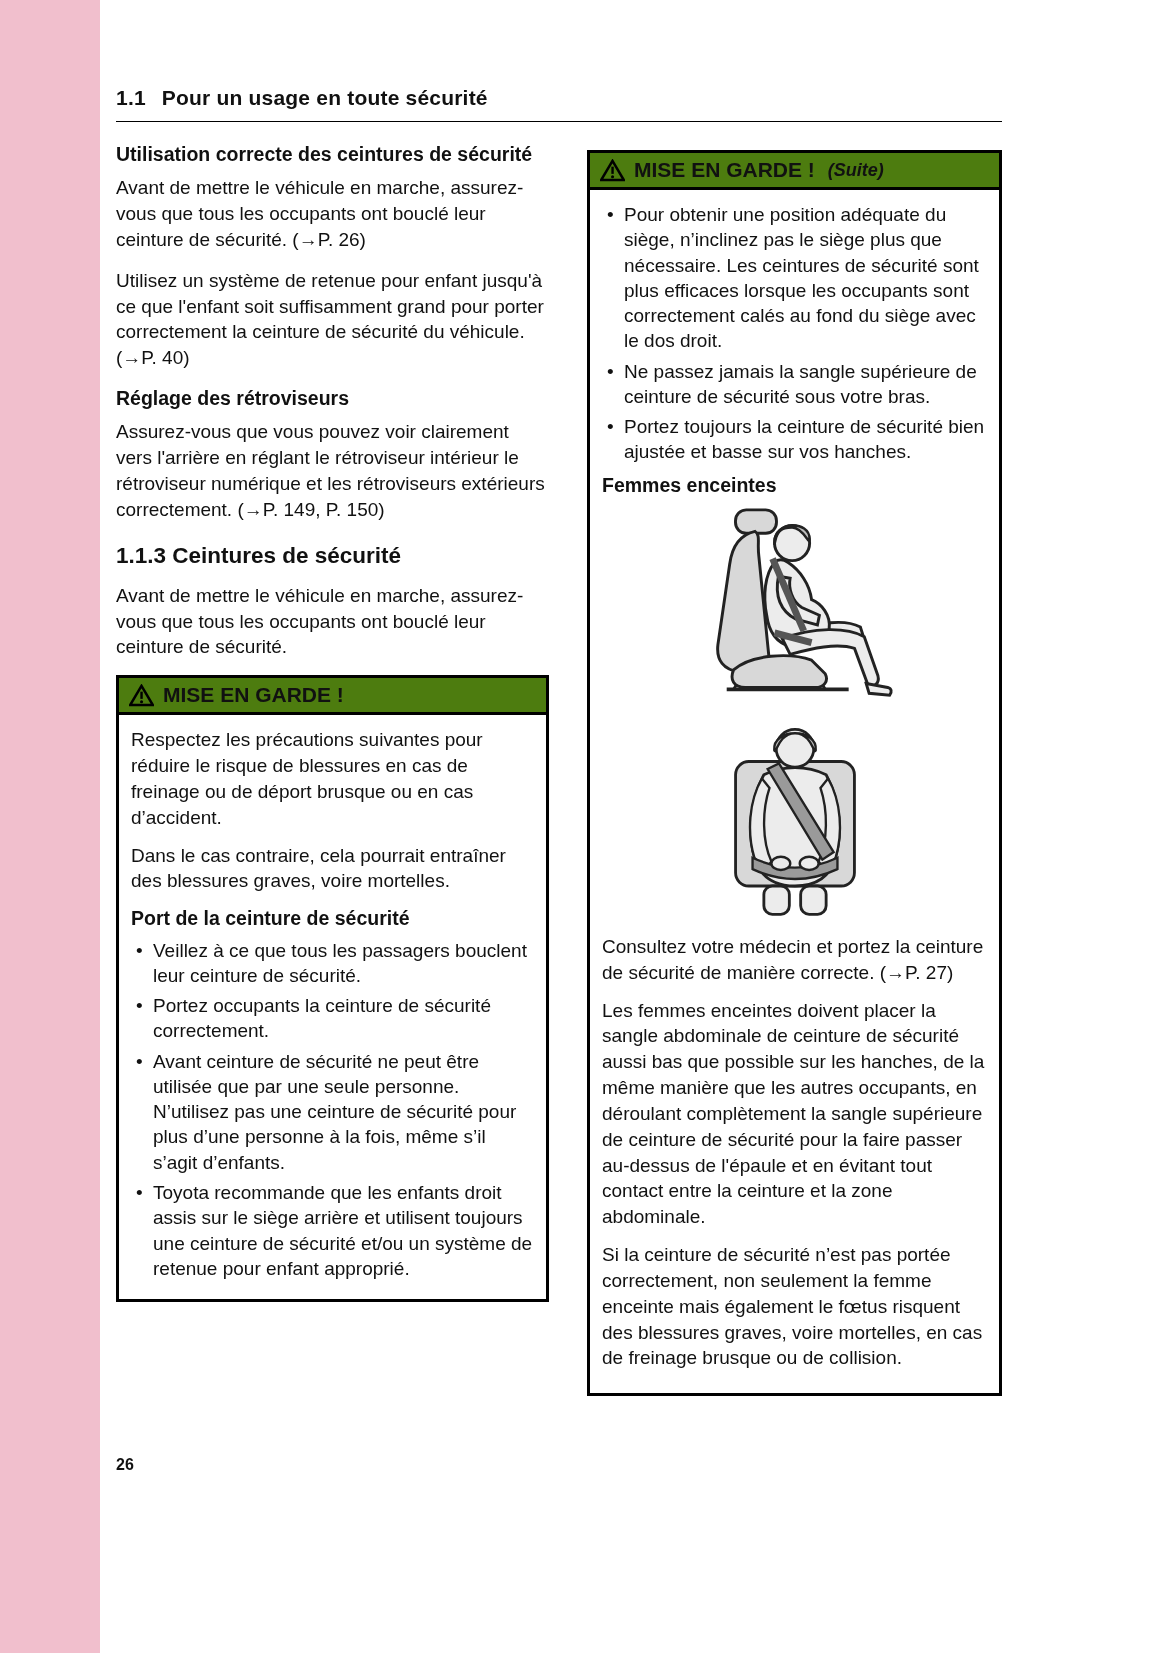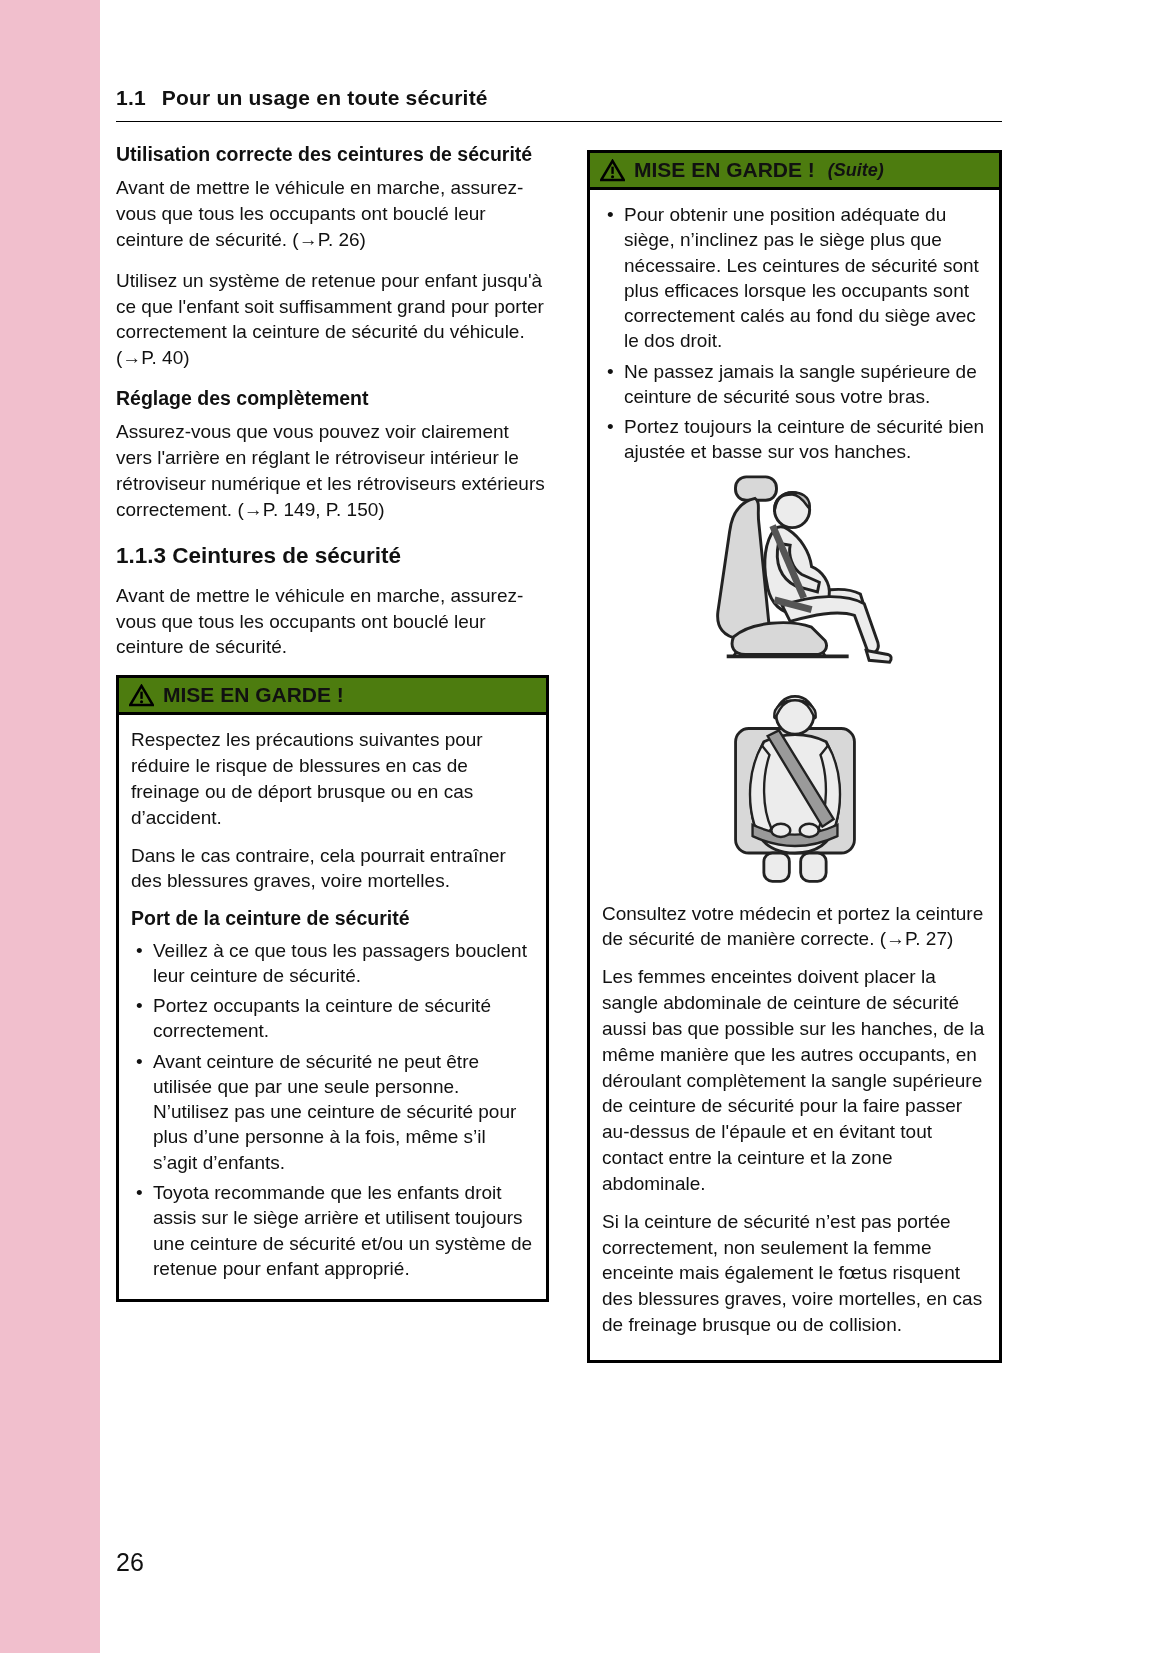--- a/index.html
+++ b/index.html
@@ -55,42 +55,42 @@
     content:"\2022";
     position:absolute; left:5px; top:0;
   }
 
   .warn-icon { width:25px; height:23px; flex:0 0 auto; }
 
   .figures { text-align:center; margin:8px 0 14px; }
   .figures svg { display:block; margin:0 auto 14px; }
 
   .page-number {
-    position:absolute; left:116px; top:1548px;
-    font-size:25px; font-weight:normal;
+    position:absolute; left:116px; top:1456px;
+    font-size:16px; font-weight:bold;
   }
 </style>
 </head>
 <body>
 
 <div class="stripe"></div>
 
 <div class="content">
 
   <header class="page-header">
     <span class="num">1.1</span><span>Pour un usage en toute sécurité</span>
   </header>
 
   <div class="columns">
 
     <div class="col-left">
       <div class="h-sub">Utilisation correcte des ceintures de sécurité</div>
       <p class="para">Avant de mettre le véhicule en marche, assurez-vous que tous les occupants ont bouclé leur ceinture de sécurité. (→P. 26)</p>
       <p class="para">Utilisez un système de retenue pour enfant jusqu'à ce que l'enfant soit suffisamment grand pour porter correctement la ceinture de sécurité du véhicule. (→P. 40)</p>
-      <div class="h-sub">Réglage des complètement</div>
+      <div class="h-sub">Réglage des rétroviseurs</div>
       <p class="para">Assurez-vous que vous pouvez voir clairement vers l'arrière en réglant le rétroviseur intérieur le rétroviseur numérique et les rétroviseurs extérieurs correctement. (→P. 149, P. 150)</p>
       <div class="h-sec">1.1.3  Ceintures de sécurité</div>
       <p class="para">Avant de mettre le véhicule en marche, assurez-vous que tous les occupants ont bouclé leur ceinture de sécurité.</p>
 
       <div class="warnbox">
         <div class="warnhead">
           <svg class="warn-icon" viewBox="0 0 26 23">
             <path d="M13 1.5 L24.8 21.5 H1.2 Z" fill="none" stroke="#000" stroke-width="2.6"></path>
             <rect x="11.8" y="7.5" width="2.5" height="7.5" fill="#000"></rect>
             <circle cx="13.05" cy="18" r="1.6" fill="#000"></circle>
@@ -121,20 +121,21 @@
           </svg>
           <span>MISE EN GARDE !</span>
           <span class="suite">(Suite)</span>
         </div>
         <div class="warnbody">
           <ul class="bullets">
             <li>Pour obtenir une position adéquate du siège, n’inclinez pas le siège plus que nécessaire. Les ceintures de sécurité sont plus efficaces lorsque les occupants sont correctement calés au fond du siège avec le dos droit.</li>
             <li>Ne passez jamais la sangle supérieure de ceinture de sécurité sous votre bras.</li>
             <li>Portez toujours la ceinture de sécurité bien ajustée et basse sur vos hanches.</li>
           </ul>
+          <div class="h-sub">Femmes enceintes</div>
 
           <div class="figures">
 
             <svg width="250" height="200" viewBox="0 0 250 205">
               <path d="M55 188 h125" stroke="#222" stroke-width="4" fill="none"></path>
               <path d="M72 172 l-10 16 M148 174 l8 14" stroke="#222" stroke-width="3" fill="none"></path>
               <rect x="64" y="4" width="42" height="24" rx="11" fill="#d8d8d8" stroke="#222" stroke-width="3"></rect>
               <path d="M84 26 C66 30 60 44 58 60 L46 142 C44 158 52 168 68 170 L100 172 L88 52 C86 38 90 30 84 26 Z" fill="#d8d8d8" stroke="#222" stroke-width="3"></path>
               <path d="M62 168 C80 152 120 150 142 158 L156 172 C160 180 154 186 146 186 L74 186 C62 186 58 178 62 168 Z" fill="#d8d8d8" stroke="#222" stroke-width="3"></path>
               <path d="M120 132 C150 118 176 116 192 124 L204 162 L196 166 L182 134 C166 130 140 136 124 144 Z" fill="#ececec" stroke="#222" stroke-width="3"></path>

